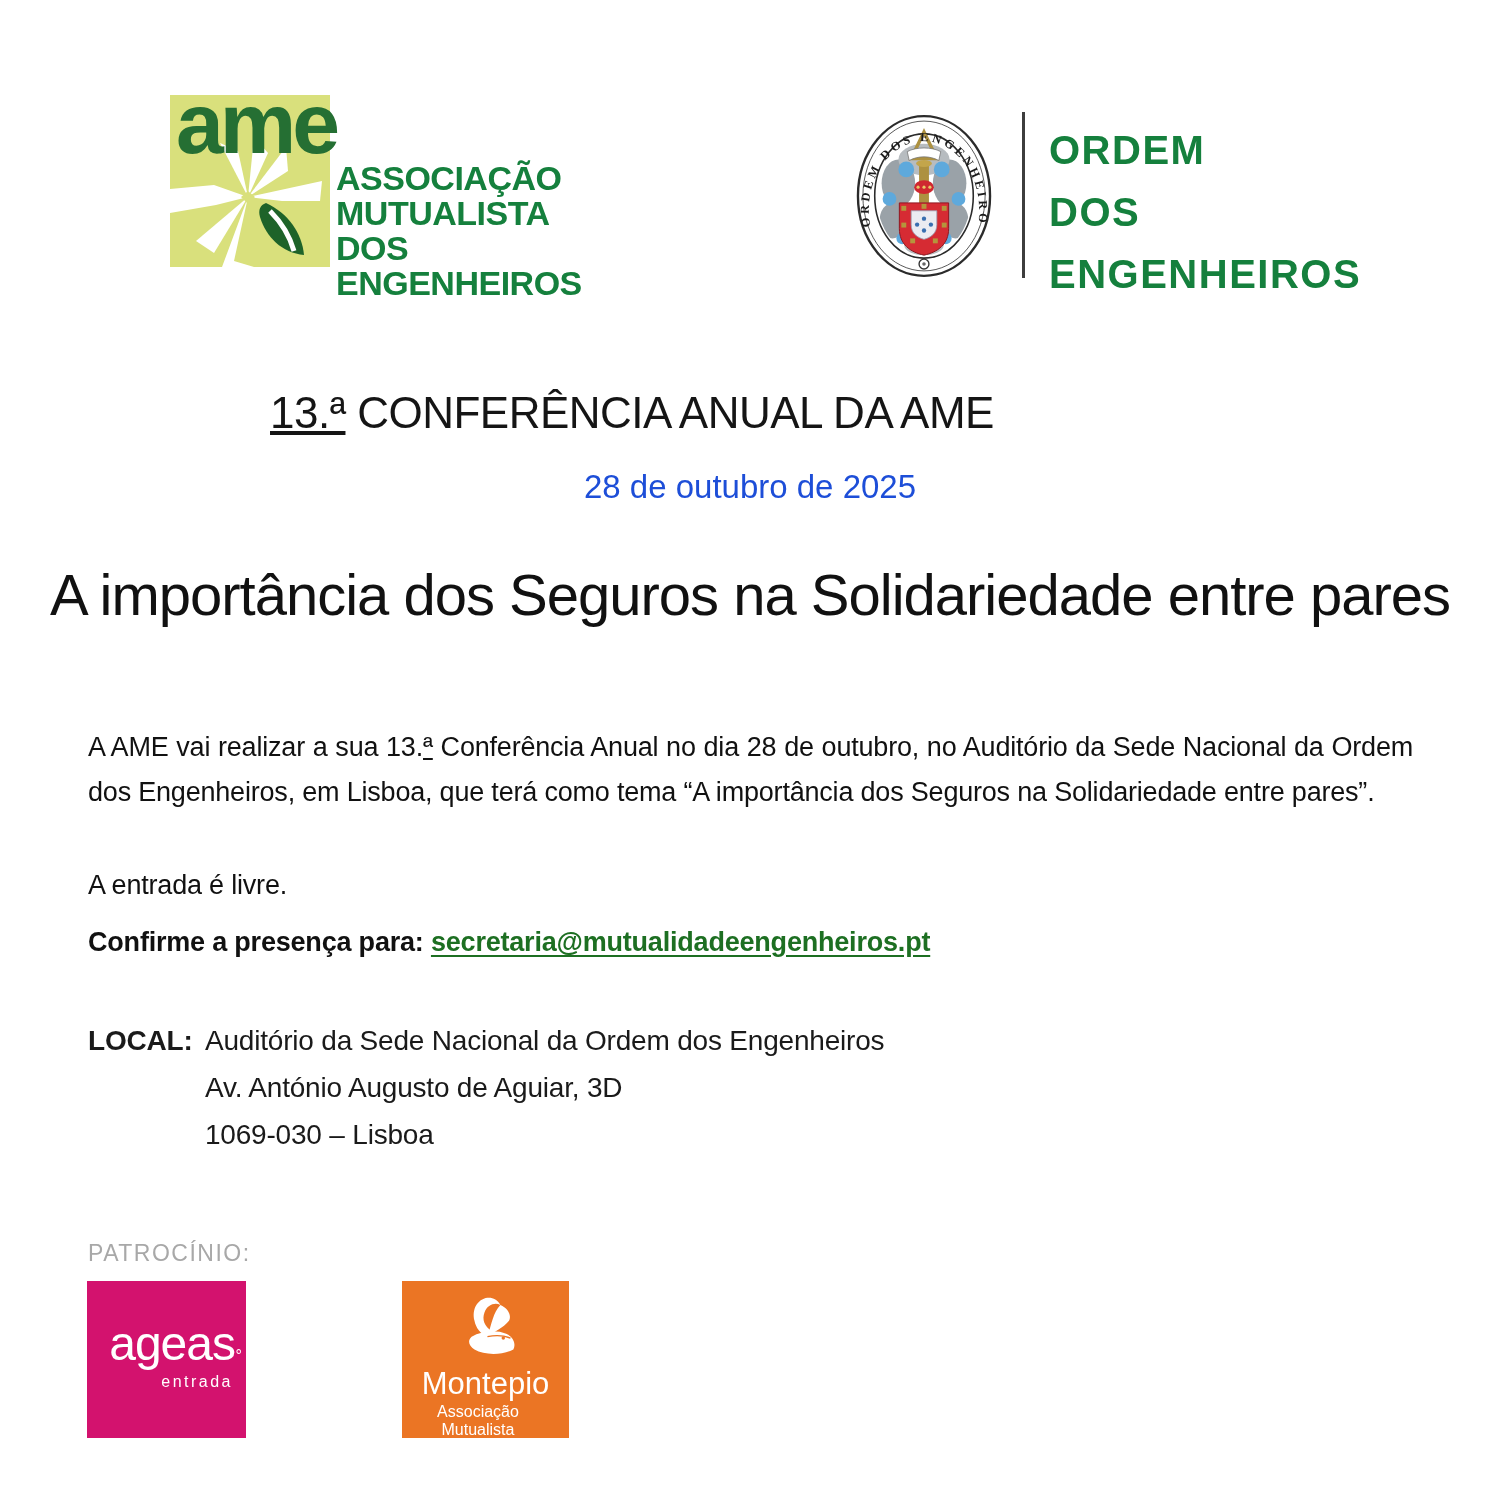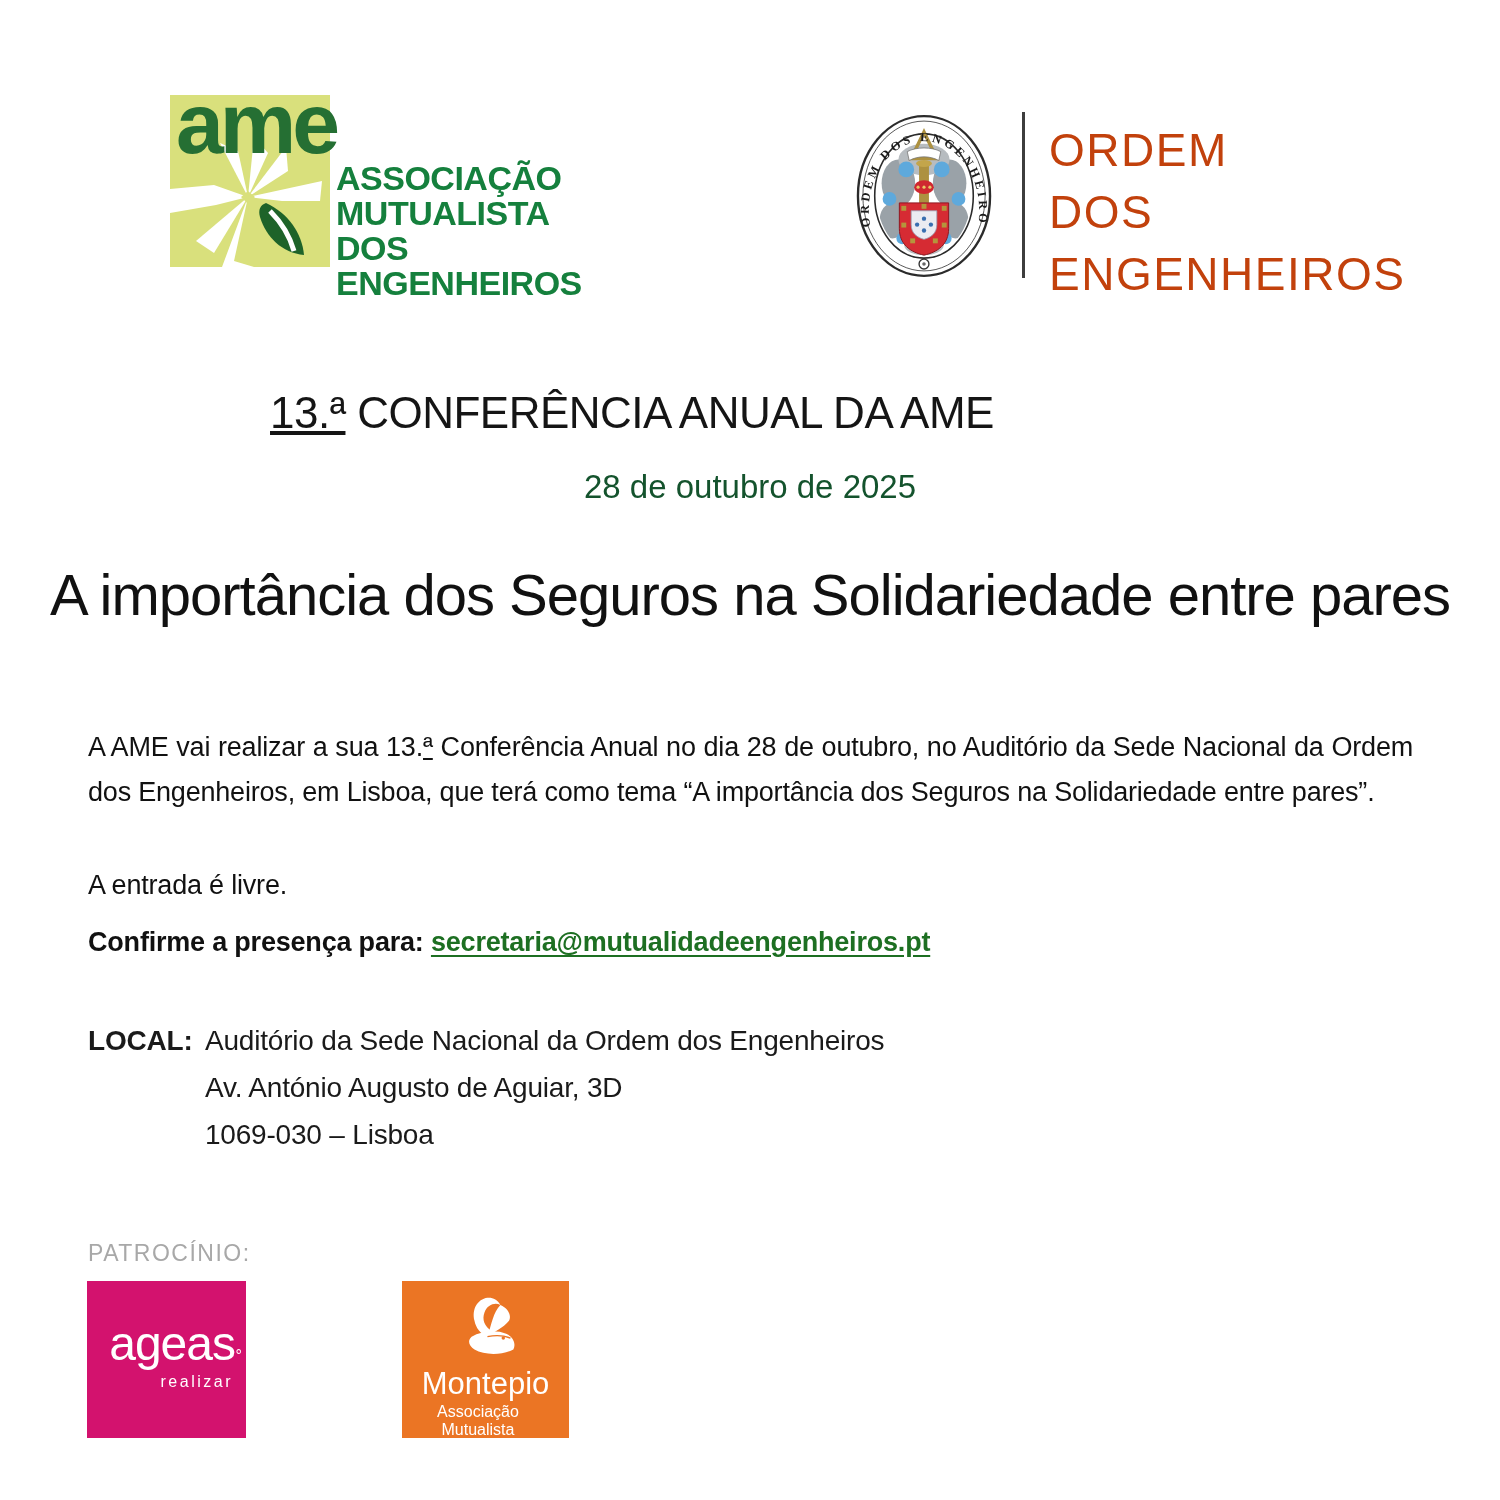--- a/index.html
+++ b/index.html
@@ -12,31 +12,31 @@
   #ame-square-svg{position:absolute;left:0;top:0;overflow:visible;}
   #ame-textblock{
     position:absolute;left:166px;top:66px;width:185px;
     font-weight:bold;font-size:34px;line-height:35px;color:#15803d;letter-spacing:-0.5px;
   }
   #oe-logo{position:absolute;left:855px;top:110px;width:500px;height:180px;}
   #oe-seal{position:absolute;left:0;top:2px;}
   #oe-divider{position:absolute;left:167px;top:2px;width:3px;height:166px;background:#3d3d3d;}
   #oe-textblock{
     position:absolute;left:194px;top:9px;
-    font-size:46px;line-height:62px;color:#c2410c;letter-spacing:1.5px;font-weight:400;
+    font-size:40px;line-height:62px;color:#15803d;letter-spacing:1.5px;font-weight:700;
   }
   
   .title{
     position:absolute;left:0;top:385px;width:1264px;text-align:center;
     font-size:44px;line-height:56px;font-weight:500;letter-spacing:-0.5px;color:#151515;
   }
   .title .u{text-decoration:underline;text-underline-offset:3px;}
   .date-line{
     position:absolute;left:0;top:465px;width:1500px;text-align:center;
-    font-size:33px;line-height:44px;font-weight:500;color:#14532d;
+    font-size:33px;line-height:44px;font-weight:500;color:#1d4ed8;
   }
   .theme{
     position:absolute;left:0;top:566px;width:1500px;text-align:center;
     font-size:58px;line-height:58px;font-weight:500;letter-spacing:-1px;color:#111;
   }
   
   .body-text{font-size:27px;line-height:45px;letter-spacing:-0.2px;color:#111;}
   .para{position:absolute;left:88px;top:725px;width:1325px;text-align:justify;margin:0;}
   .ord{text-decoration:underline;text-underline-offset:2px;}
   .p2{position:absolute;left:88px;top:863px;margin:0;}
@@ -191,21 +191,21 @@
         <div>1069-030 – Lisboa</div>
       </div>
     </div>
   </div>
 
   <div class="sponsor-label">PATROCÍNIO:</div>
 
   <div id="ageas-box" class="sponsor-box">
     <div id="ageas-word">ageas</div>
     <div id="ageas-mark">°</div>
-    <div id="ageas-sub">realizar</div>
+    <div id="ageas-sub">entrada</div>
   </div>
 
   <div id="montepio-box" class="sponsor-box">
     <svg id="montepio-pelican" width="72" height="78" viewBox="0 0 100 100">
       <path d="M52,8 C38,10 30,24 34,40 C36,50 42,58 52,62 L58,54 C48,48 44,38 48,28 C52,18 62,14 70,18 C66,10 58,7 52,8 Z" fill="#fff"></path>
       <path d="M70,18 C80,22 86,32 82,40 C74,50 60,56 52,62 C58,44 60,28 70,18 Z" fill="#fff"></path>
       <path d="M30,62 C44,54 64,52 78,58 C88,62 92,72 88,80 C72,88 48,88 34,80 C26,74 24,68 30,62 Z" fill="#fff"></path>
       <circle cx="74" cy="64" r="2.4" fill="#eb7524"></circle>
       <path d="M52,62 C62,60 74,60 84,64" stroke="#eb7524" stroke-width="2" fill="none"></path>
     </svg>

